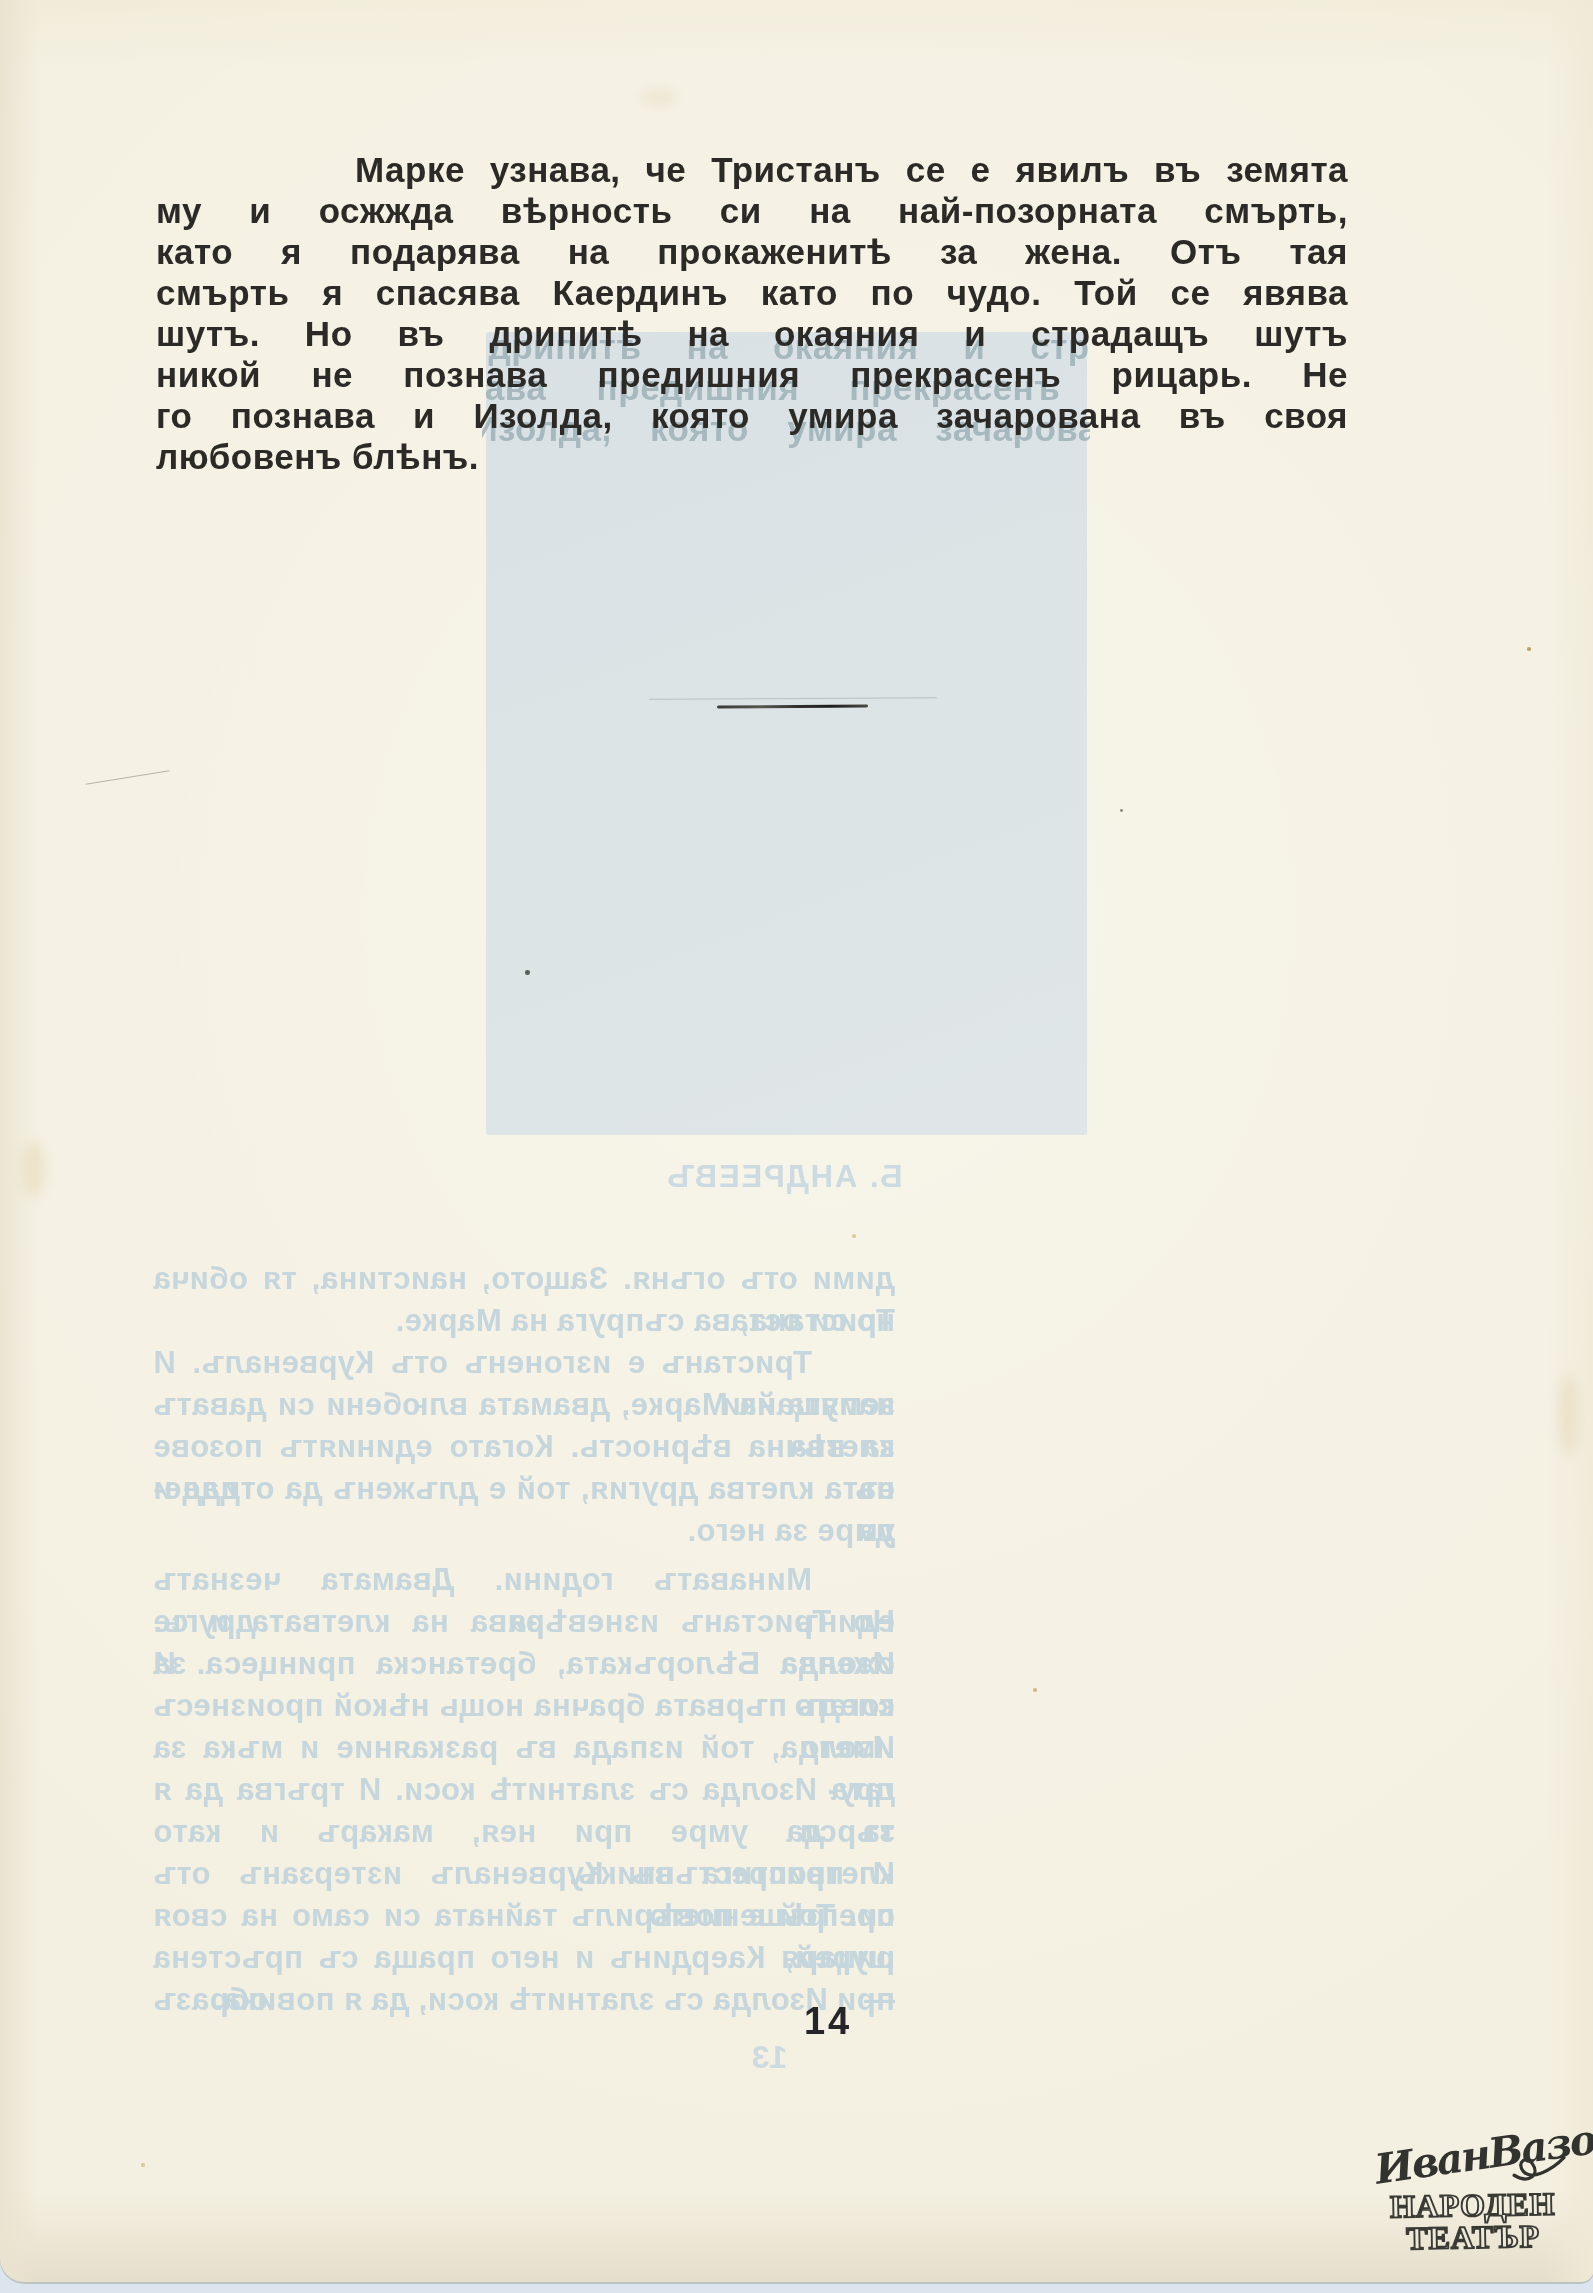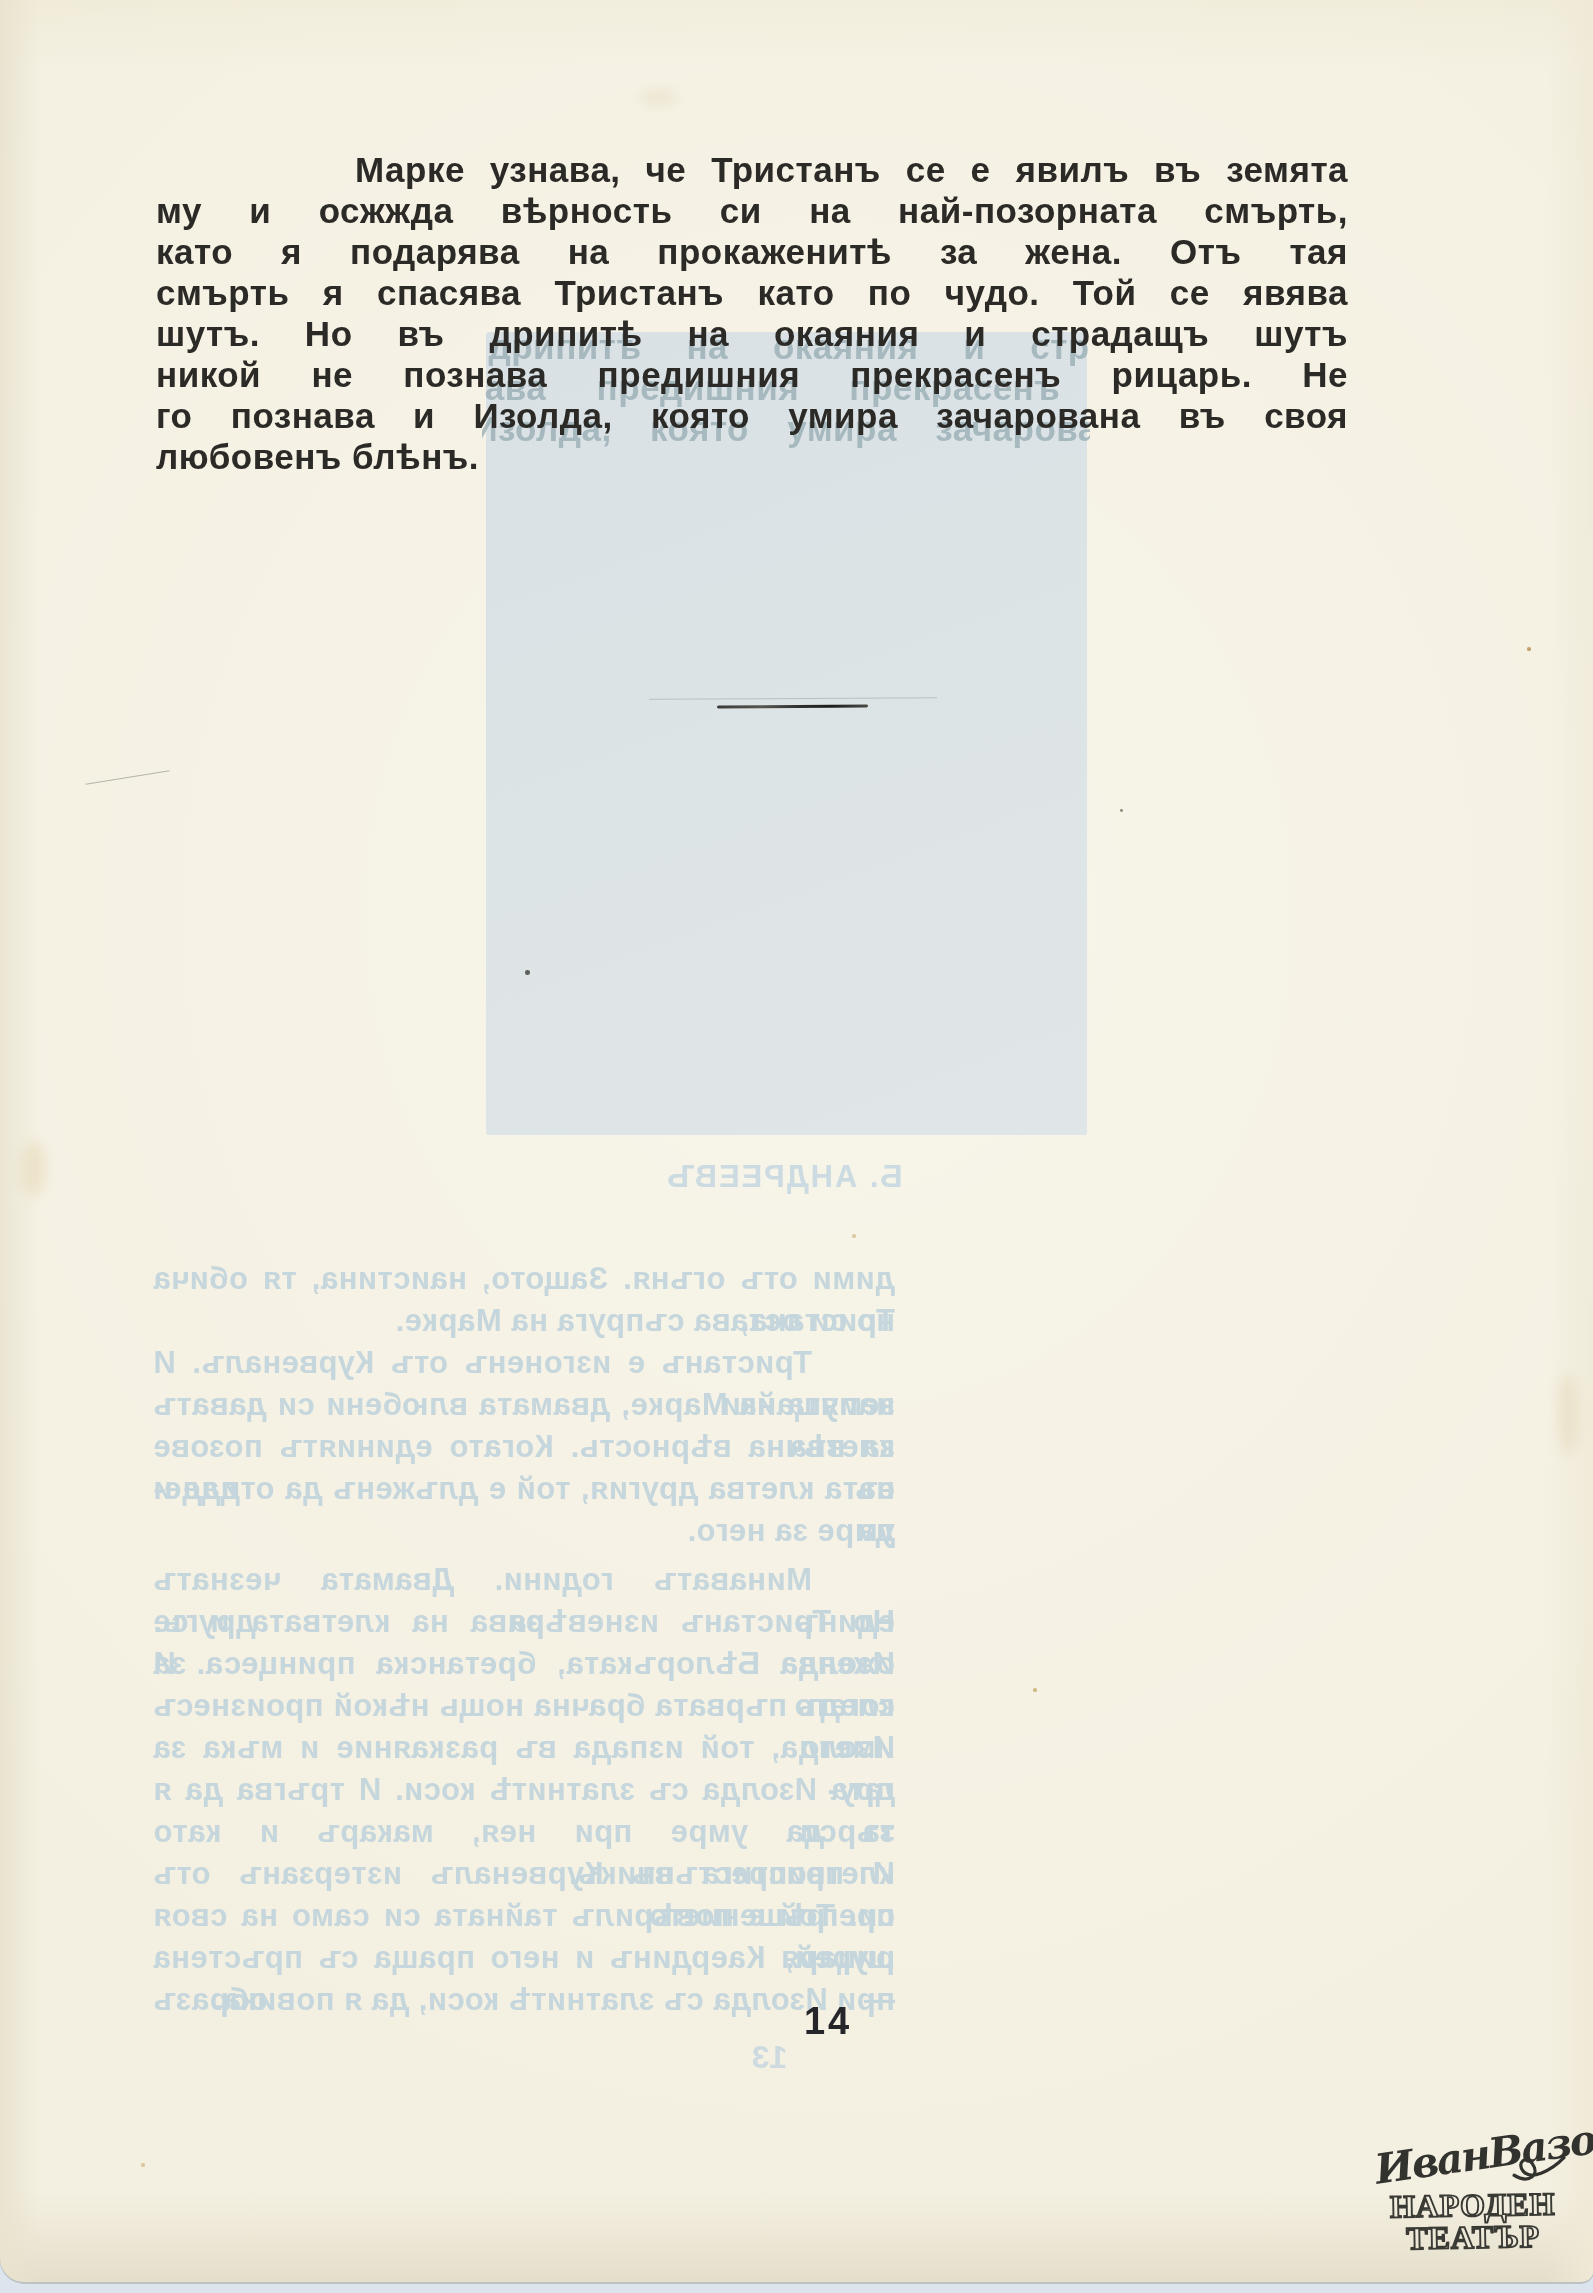--- a/index.html
+++ b/index.html
@@ -137,21 +137,21 @@
         <div class="pline">никой не познава предишния прекрасенъ рицарь. Не</div>
         <div class="pline">го познава и Изолда, която умира зачарована въ своя</div>
         <div class="pline noj">любовенъ блѣнъ.</div>
       </div>
   </div>
 
   <div class="main-par">
       <div class="pline ind">Марке узнава, че Тристанъ се е явилъ въ земята</div>
       <div class="pline">му и осжжда вѣрность си на най-позорната смърть,</div>
       <div class="pline">като я подарява на прокаженитѣ за жена. Отъ тая</div>
-      <div class="pline">смърть я спасява Тристанъ като по чудо. Той се явява</div>
+      <div class="pline">смърть я спасява Каердинъ като по чудо. Той се явява</div>
       <div class="pline">шутъ. Но въ дрипитѣ на окаяния и страдащъ шутъ</div>
       <div class="pline">никой не познава предишния прекрасенъ рицарь. Не</div>
       <div class="pline">го познава и Изолда, която умира зачарована въ своя</div>
       <div class="pline noj">любовенъ блѣнъ.</div>
     </div>
 
   <div class="dash-faint"></div>
   <div class="dash"></div>
 
   <div class="ghost-caption">Б. АНДРЕЕВЪ</div>

